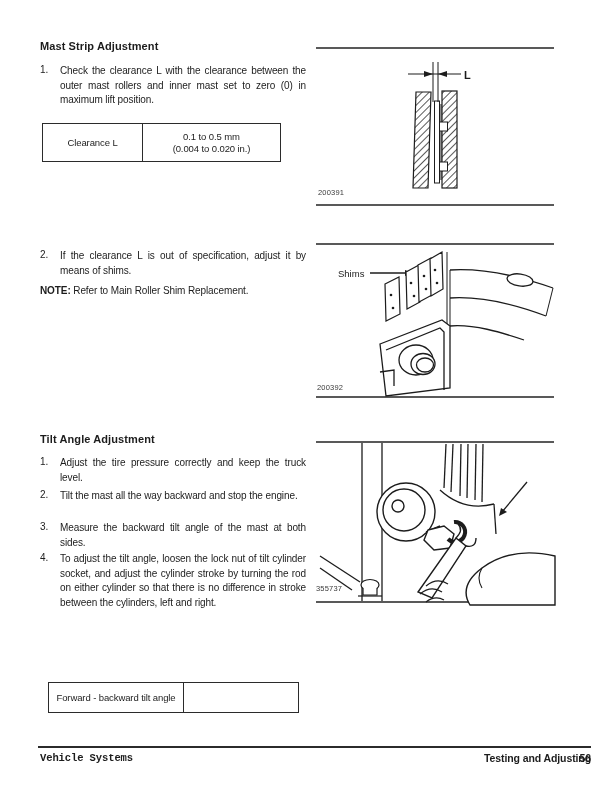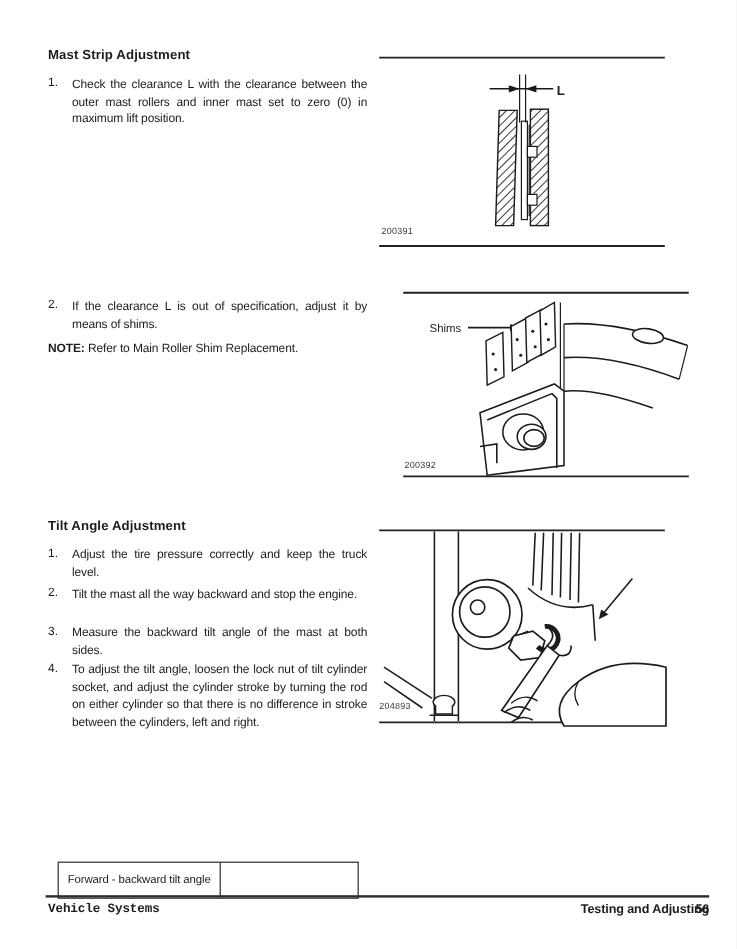--- a/index.html
+++ b/index.html
@@ -38,20 +38,29 @@
 
 <div class="page">
 
   <div class="heading" style="left:40px;top:40px;">Mast Strip Adjustment</div>
 
   <div class="step" style="top:64px;">
     <span class="num">1.</span>
     <span class="txt">Check the clearance L with the clearance between the outer mast rollers and inner mast set to zero (0) in maximum lift position.</span>
   </div>
 
+  <div class="spec-table" style="left:42px;top:123px;width:237px;height:37px;">
+    <div class="cell left" style="width:99px;">
+      <div>Clearance L</div>
+    </div>
+    <div class="cell" style="flex:1;">
+      <div>0.1 to 0.5 mm</div>
+      <div>(0.004 to 0.020 in.)</div>
+    </div>
+  </div>
 
   <div class="step" style="top:249px;">
     <span class="num">2.</span>
     <span class="txt">If the clearance L is out of specification, adjust it by means of shims.</span>
   </div>
 
   <div class="note" style="top:284px;">
     <span class="nlabel">NOTE:</span><span> Refer to Main Roller Shim Replacement.</span>
   </div>
 
@@ -68,21 +77,21 @@
   <div class="step" style="top:521px;">
     <span class="num">3.</span>
     <span class="txt">Measure the backward tilt angle of the mast at both sides.</span>
   </div>
   <div class="step" style="top:552px;">
     <span class="num">4.</span>
     <span class="txt">To adjust the tilt angle, loosen the lock nut of tilt cylinder socket, and adjust the cylinder stroke by turning the rod on either cylinder so that there is no difference in stroke between the cylinders, left and right.</span>
   </div>
 
 
-  <div class="spec-table" style="left:48px;top:718px;width:249px;height:29px;">
+  <div class="spec-table" style="left:48px;top:682px;width:249px;height:29px;">
     <div class="cell left" style="width:134px;">
       <div>Forward - backward tilt angle</div>
     </div>
   </div>
 
   <div class="figure" style="top:44px;height:164px;">
     <svg width="242" height="164" viewBox="0 0 242 164">
       <defs>
         <pattern id="hatch" width="5" height="5" patternUnits="userSpaceOnUse" patternTransform="rotate(45)">
           <line x1="0" y1="0" x2="0" y2="5" stroke="#222" stroke-width="1.5"></line>
@@ -103,21 +112,21 @@
         <line x1="124" y1="18" x2="124" y2="58" stroke="#1c1c1c" stroke-width="1"></line>
         <line x1="94" y1="30" x2="147" y2="30" stroke="#1c1c1c" stroke-width="1.2"></line>
         <polygon points="110,27 119,30 110,33" fill="#1c1c1c"></polygon>
         <polygon points="133,27 124,30 133,33" fill="#1c1c1c"></polygon>
         <text x="150" y="35" font-size="11" font-weight="bold" fill="#1c1c1c">L</text>
       </g>
     </svg>
     <span class="figref" style="left:4px;top:144px;">200391</span>
   </div>
 
-  <div class="figure" style="top:240px;height:160px;margin-left:20px;">
+  <div class="figure" style="top:240px;height:160px;">
     <svg width="242" height="160" viewBox="0 0 242 160">
       <line x1="2" y1="4" x2="240" y2="4" stroke="#222" stroke-width="1.6"></line>
       <line x1="2" y1="157" x2="240" y2="157" stroke="#222" stroke-width="1.6"></line>
       <g>
         <text x="24" y="37" font-size="9.5" fill="#1c1c1c">Shims</text>
         <line x1="56" y1="33" x2="92" y2="33" stroke="#1c1c1c" stroke-width="1.3"></line>
         <polygon points="91,30 99,33 91,36" fill="#1c1c1c"></polygon>
       </g>
       <g class="stroke" stroke-width="1.2">
         <polygon points="71,44 85,37 86,74 72,81" fill="#fff"></polygon>
@@ -191,21 +200,21 @@
         <path d="M241,118 C206,110 184,118 168,130 C152,142 148,154 156,167 L241,167 Z" fill="#fff"></path>
         <path d="M112,148 q11,-9 22,-2 M106,156 q11,-9 22,-2 M112,164 q9,-7 18,-2" fill="none" stroke-width="1.2"></path>
         <path d="M168,130 q-6,10 0,20" fill="none" stroke-width="1.1"></path>
       </g>
       <g class="stroke" stroke-width="1.2">
         <ellipse cx="56" cy="147" rx="9" ry="5.5" fill="#fff"></ellipse>
         <path d="M49,150 L49,157 L63,157 L63,150" fill="#fff"></path>
         <line x1="44" y1="158" x2="68" y2="158"></line>
       </g>
     </svg>
-    <span class="figref" style="left:2px;top:146px;">204893</span>
+    <span class="figref" style="left:2px;top:146px;">355737</span>
   </div>
 
   <div class="footer-line"></div>
   <div class="footer-text ft-left">Vehicle Systems</div>
   <div class="footer-text ft-center">56</div>
   <div class="footer-text ft-right">Testing and Adjusting</div>
 
 </div>
 
 </body></html>

